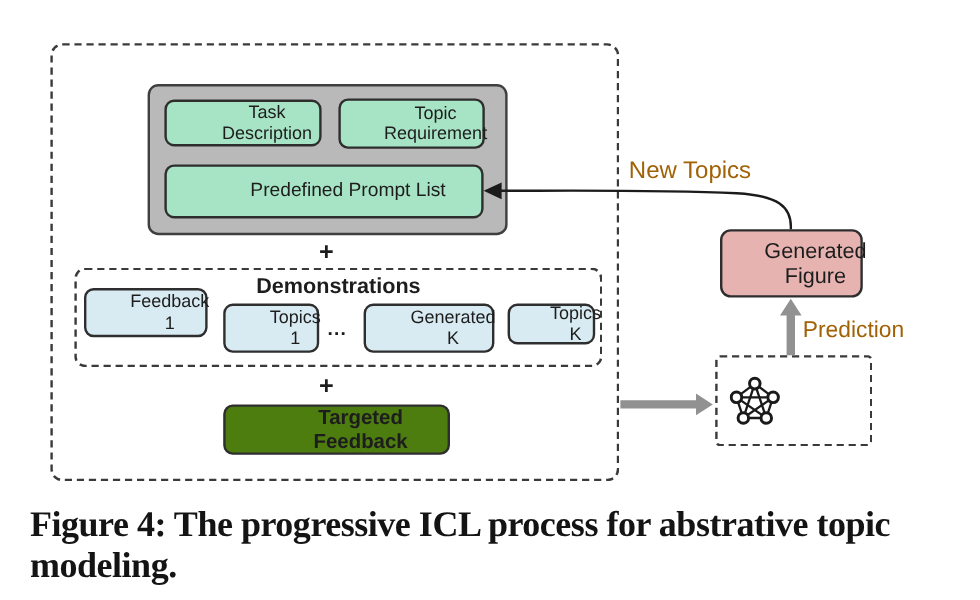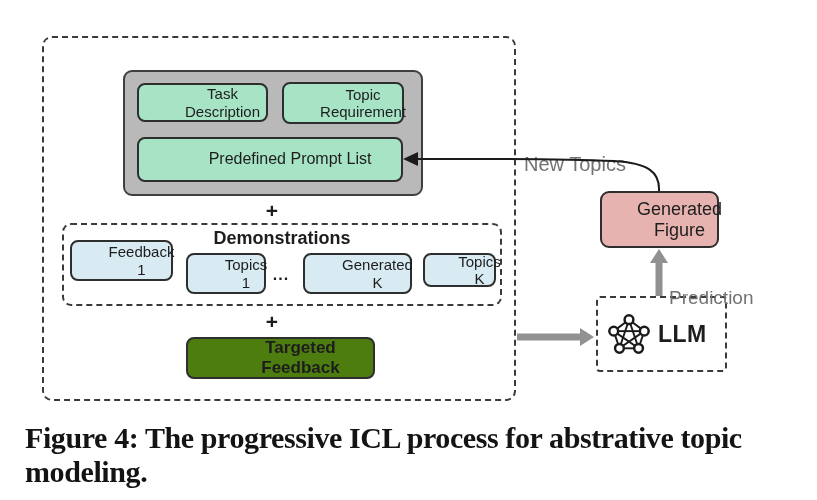--- a/index.html
+++ b/index.html
@@ -58,23 +58,22 @@
   .plus {
     position: absolute;
     text-align: center;
     font-weight: bold;
     font-size: 21px;
     width: 24px;
   }
   .flow-label {
     position: absolute;
     font-size: 19px;
-    color: #737373;
+    color: #a16207;
     white-space: nowrap;
-    margin-top: 22px;
   }
   .dots {
     position: absolute;
     font-weight: bold;
     font-size: 16px;
     text-align: center;
     letter-spacing: 1px;
   }
   .llm-text {
     position: absolute;
@@ -159,21 +158,20 @@
     </g>
     <g stroke="#1a1a1a" stroke-width="2.6" fill="#ffffff">
       <circle cx="22" cy="8" r="4.6"></circle>
       <circle cx="38" cy="20" r="4.6"></circle>
       <circle cx="6" cy="20" r="4.6"></circle>
       <circle cx="32" cy="38" r="4.6"></circle>
       <circle cx="12" cy="38" r="4.6"></circle>
     </g>
   </svg>
 
-  <div class="llm-text" style="left:658px; top:296px; height:76px;">LLM</div>
 
   <div class="flow-label" style="left:524px; top:131px; font-size:20px;">New Topics</div>
 
   <div class="flow-label" style="left:669px; top:265px;">Prediction</div>
 
 
   <svg class="overlay">
 
     <g>
       <path d="M 659 191 C 660 172 648 163 614 161 C 548 158 468 159 416 159" stroke="#1b1b1b" stroke-width="2" fill="none"></path>

